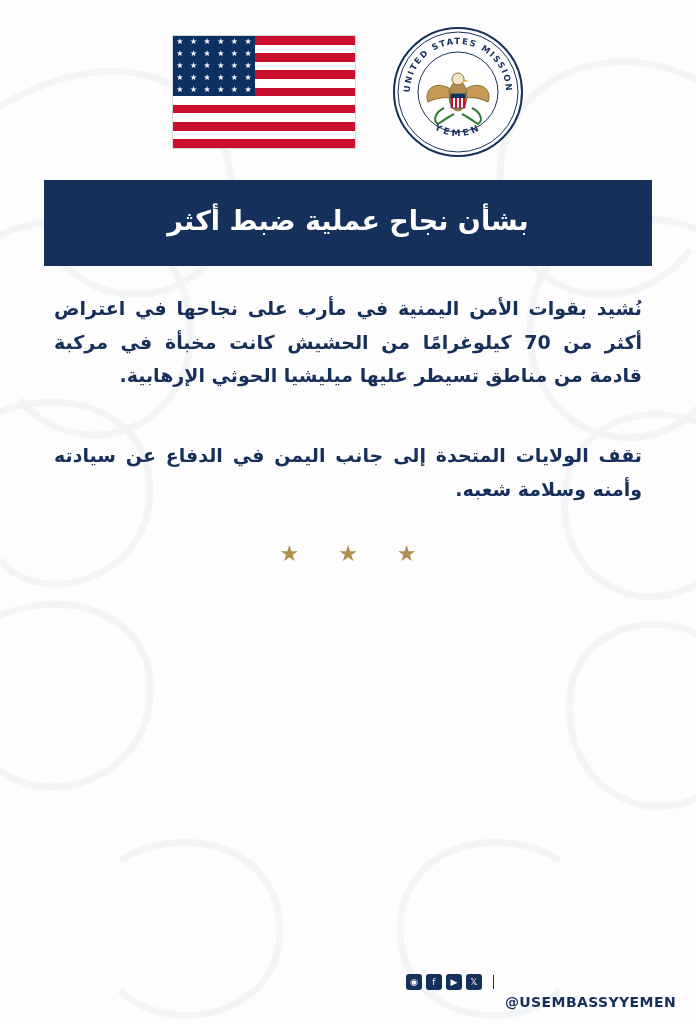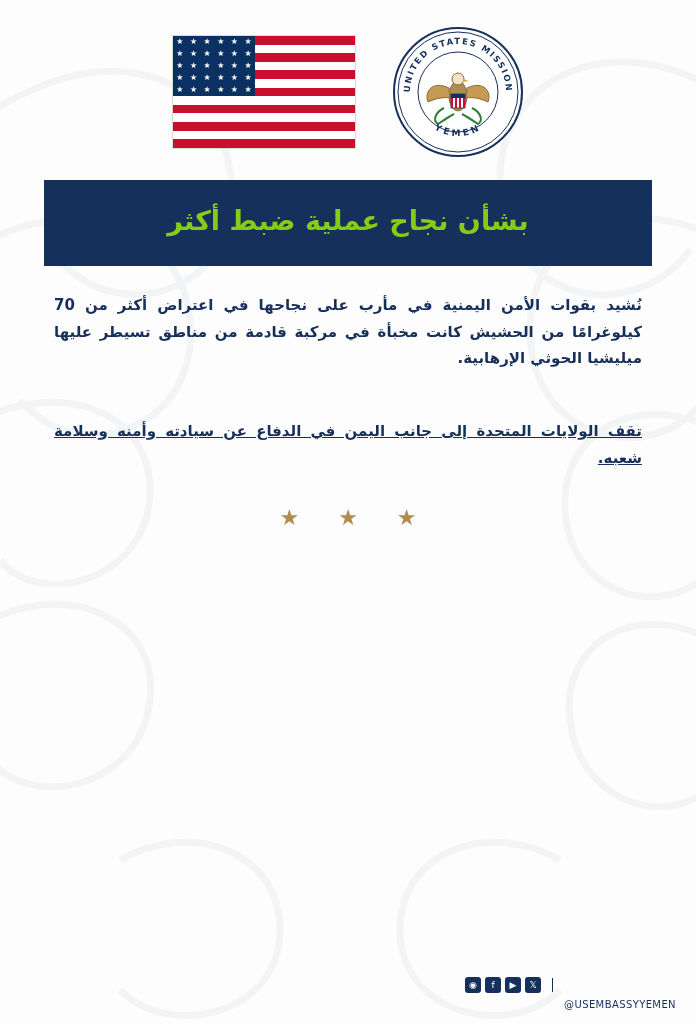--- a/index.html
+++ b/index.html
@@ -89,44 +89,43 @@
   }
 
   
   .headline-band {
     background: #16305c;
     margin: 8px 44px 0 44px;
     padding: 20px 26px 24px 26px;
     text-align: center;
   }
   .headline-band .headline {
-    color: #84cc16;
+    color: #ffffff;
     font-size: 27px;
     font-weight: bold;
     line-height: 1.55;
     letter-spacing: 0;
   }
 
   
   .body-wrap {
     padding: 26px 54px 0 54px;
     color: #17305b;
   }
   .para {
-    font-size: 15px;
+    font-size: 19px;
     line-height: 1.78;
     font-weight: bold;
     text-align: justify;
     text-align-last: right;
     margin: 0 0 6px 0;
     color: #17305b;
   }
   .para.spaced-top {
     margin-top: 46px;
-    text-decoration: underline;
   }
 
   
   .stars {
     margin-top: 34px;
     text-align: center;
     color: #b08d4f;
     font-size: 22px;
     letter-spacing: 16px;
     padding-left: 16px;
@@ -162,24 +161,24 @@
     text-align: center;
     font-family: "DejaVu Sans", sans-serif;
   }
   .divider-bar {
     width: 1px;
     height: 14px;
     background: #16305c;
     margin: 0 5px;
   }
   .handle {
-    font-size: 10px;
+    font-size: 14px;
     letter-spacing: 0.4px;
     color: #16305c;
-    font-weight: normal;
+    font-weight: bold;
     margin-top: 40px;
   }
 </style>
 </head>
 <body>
 
 <div class="page">
 
   <svg class="watermark" viewBox="0 0 696 1024" preserveAspectRatio="none">
     <g fill="none" stroke="#eceef2" stroke-width="7">

